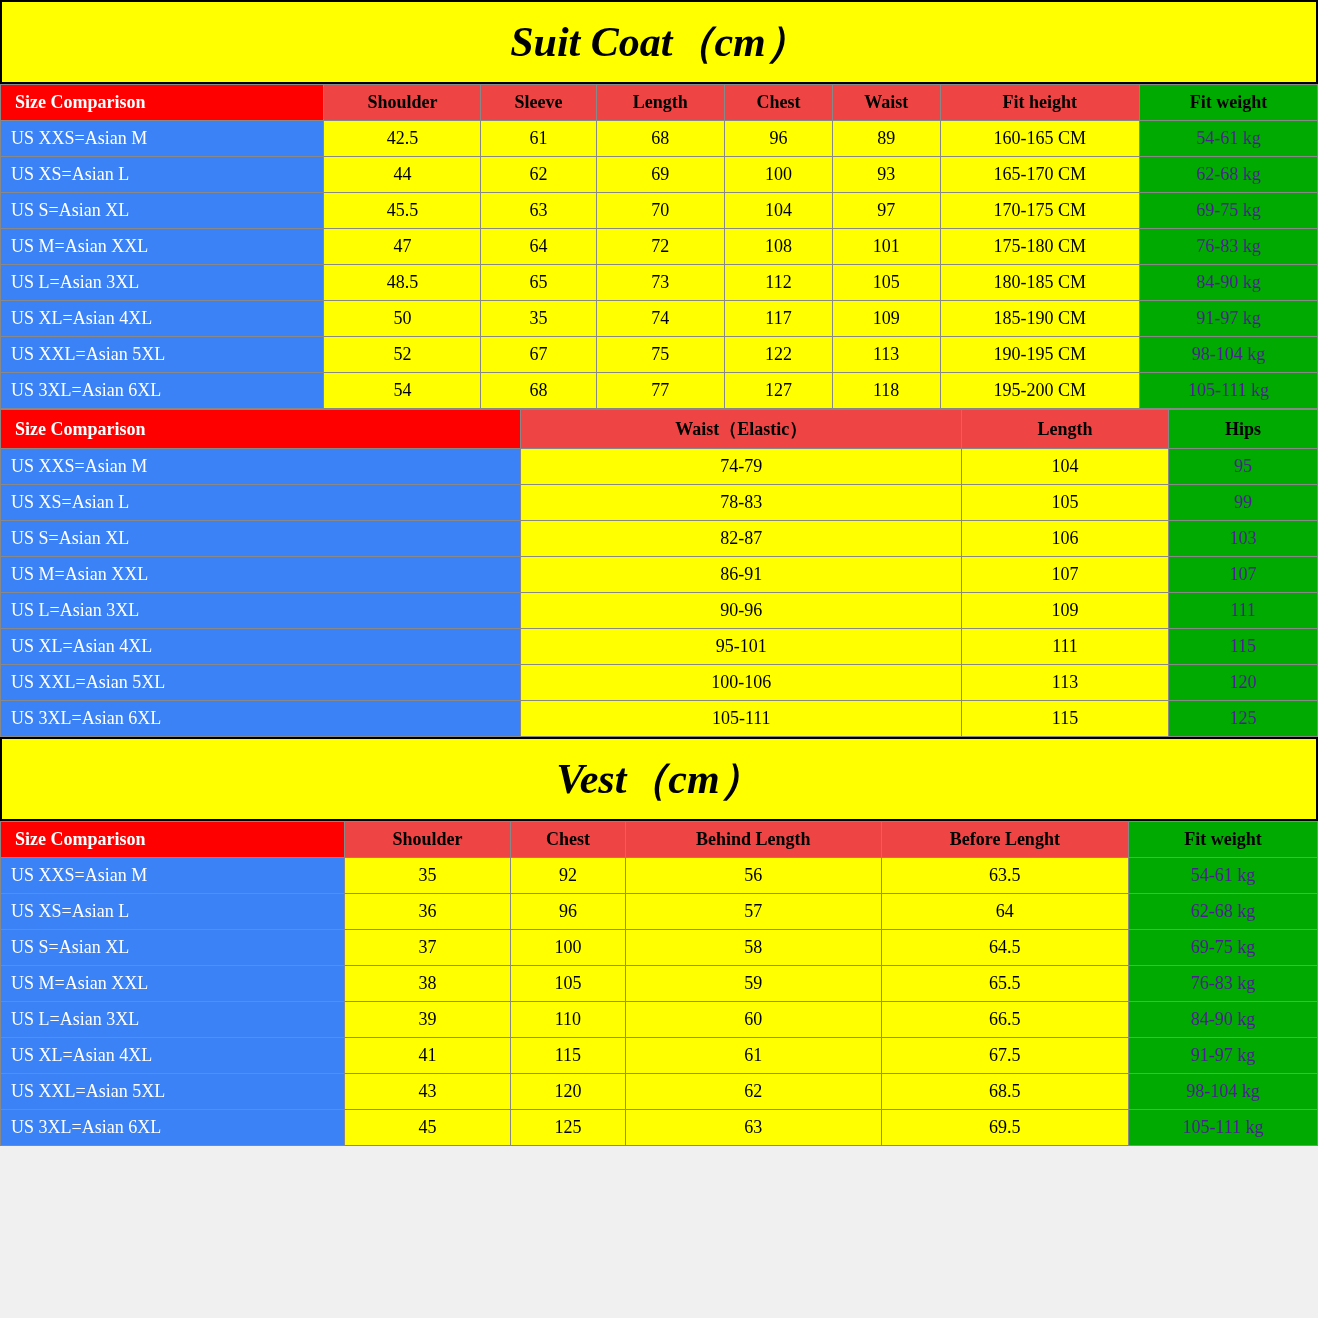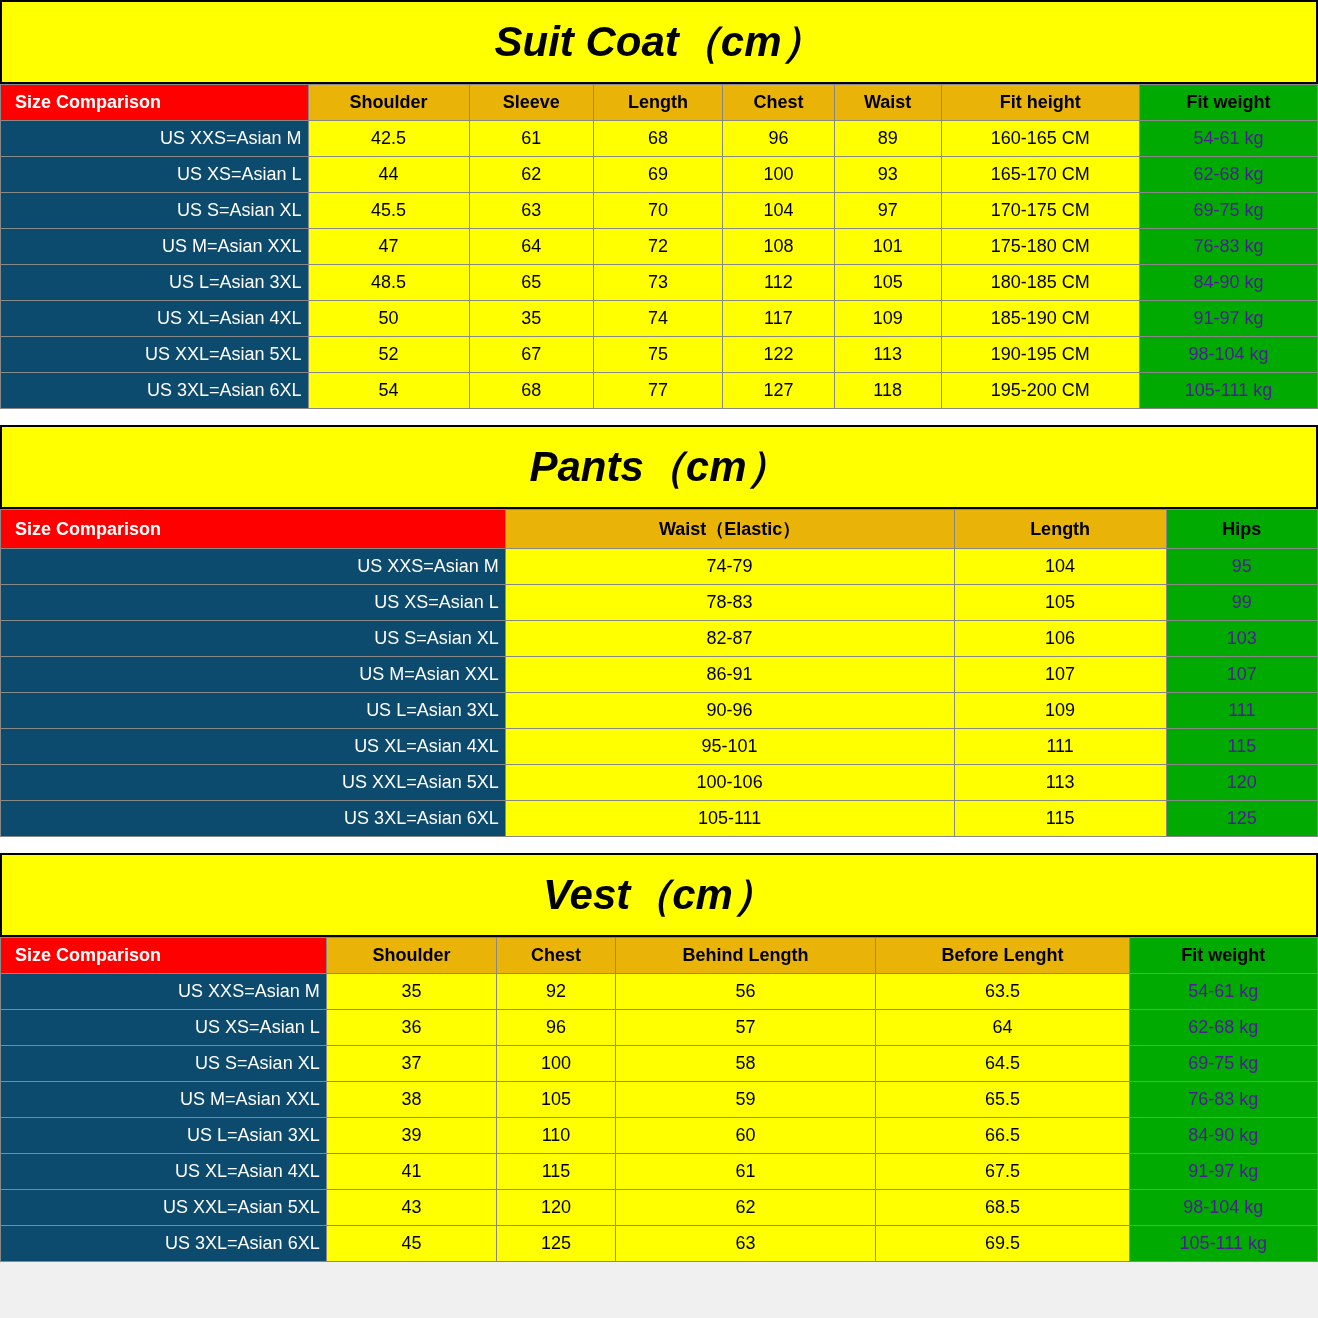--- a/index.html
+++ b/index.html
@@ -27,27 +27,27 @@
     table {
       width: 100%;
       border-collapse: collapse;
     }
     th, td {
       border: 1px solid #888;
       padding: 7px 6px;
       text-align: center;
       font-size: 18px;
     }
-    .col-size { background: #0c4a6e; color: #fff; text-align: right; padding-left: 10px; }
+    .col-size { background: #3b82f6; color: #fff; text-align: left; padding-left: 10px; }
     .col-data { background: #ffff00; color: #000; }
     .col-highlight { background: #00aa00; color: #4c1d95; }
     .header-size { background: #ff0000; color: #fff; text-align: left; padding-left: 14px; }
-    .header-data { background: #eab308; color: #000; }
+    .header-data { background: #ef4444; color: #000; }
     .header-highlight { background: #00aa00; color: #000000; }
-    .section-wrap { margin-bottom: 16px; }
+    .section-wrap { margin-bottom: 0; font-family: Liberation Serif, serif; }
   </style>
 </head>
 <body>
 
 <div class="page">
 
   <div class="section-wrap">
     <div class="section-title">Suit Coat（cm）</div>
     <table>
       <thead>
@@ -141,21 +141,20 @@
             <td class="col-data">127</td>
             <td class="col-data">118</td>
             <td class="col-data">195-200 CM</td>
             <td class="col-highlight">105-111 kg</td>
           </tr>
         </tbody>
     </table>
   </div>
 
   <div class="section-wrap">
-    <div class="section-title">Pants（cm）</div>
     <table>
       <thead>
         <tr>
           <th class="header-size">Size Comparison</th>
           <th class="header-data">Waist（Elastic）</th>
           <th class="header-data">Length</th>
           <th class="header-highlight">Hips</th>
         </tr>
       </thead>
       <tbody id="pants-body">

